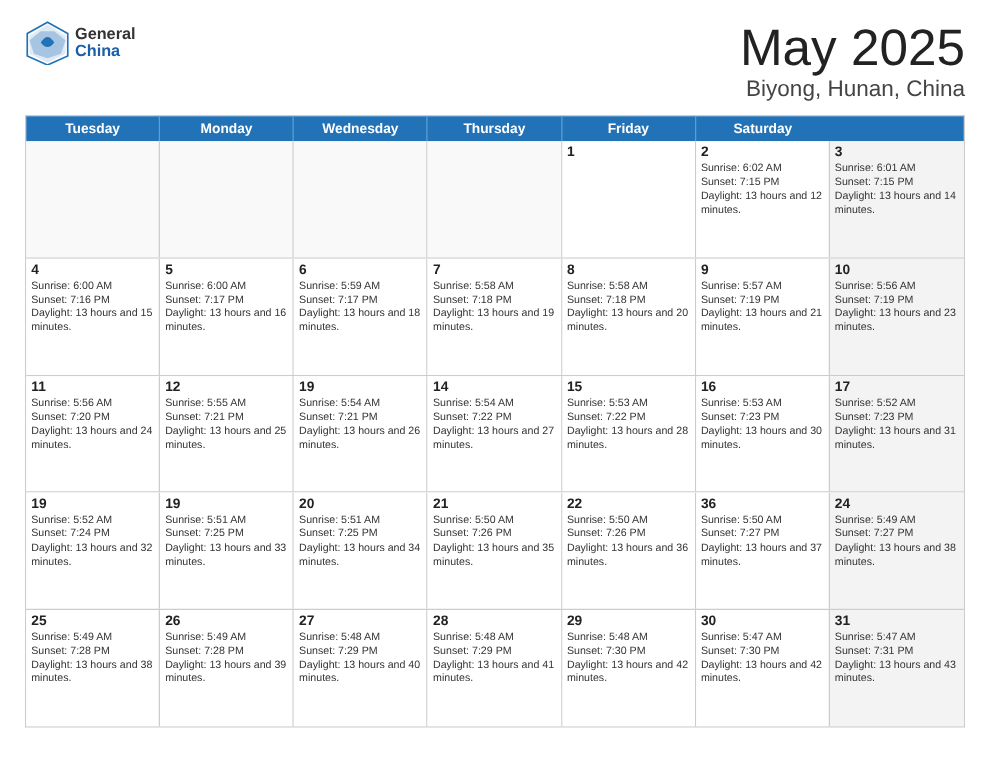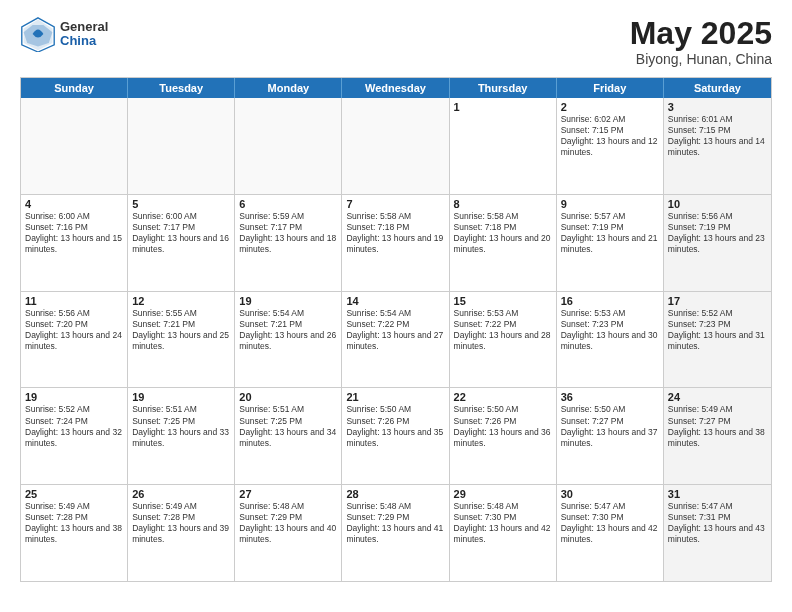--- a/index.html
+++ b/index.html
@@ -44,28 +44,28 @@
       color: #1a5fa8;
     }
     .logo-icon {
       width: 36px;
       height: 36px;
     }
     .title-block {
       text-align: right;
     }
     .title-month {
-      font-size: 32px;
-      font-weight: bold;
+      font-size: 41px;
+      font-weight: normal;
       color: #222;
       line-height: 1.1;
       margin-left: 44px;
     }
     .title-location {
-      font-size: 14px;
+      font-size: 18px;
       color: #444;
     }
     .calendar {
       flex: 1;
       display: flex;
       flex-direction: column;
       border: 1px solid #ccc;
     }
     .cal-header {
       display: grid;
@@ -136,21 +136,20 @@
       </div>
     </div>
     <div class="title-block">
       <div class="title-month">May 2025</div>
       <div class="title-location">Biyong, Hunan, China</div>
     </div>
   </div>
 
   <div class="calendar">
     <div class="cal-header">
-    <div class="cal-header-cell">Sunday</div>
         <div class="cal-header-cell">Tuesday</div>
         <div class="cal-header-cell">Monday</div>
         <div class="cal-header-cell">Wednesday</div>
         <div class="cal-header-cell">Thursday</div>
         <div class="cal-header-cell">Friday</div>
         <div class="cal-header-cell">Saturday</div>
       </div>
     <div class="cal-body">
     <div class="cal-row">
           <div class="cal-cell empty"></div>

